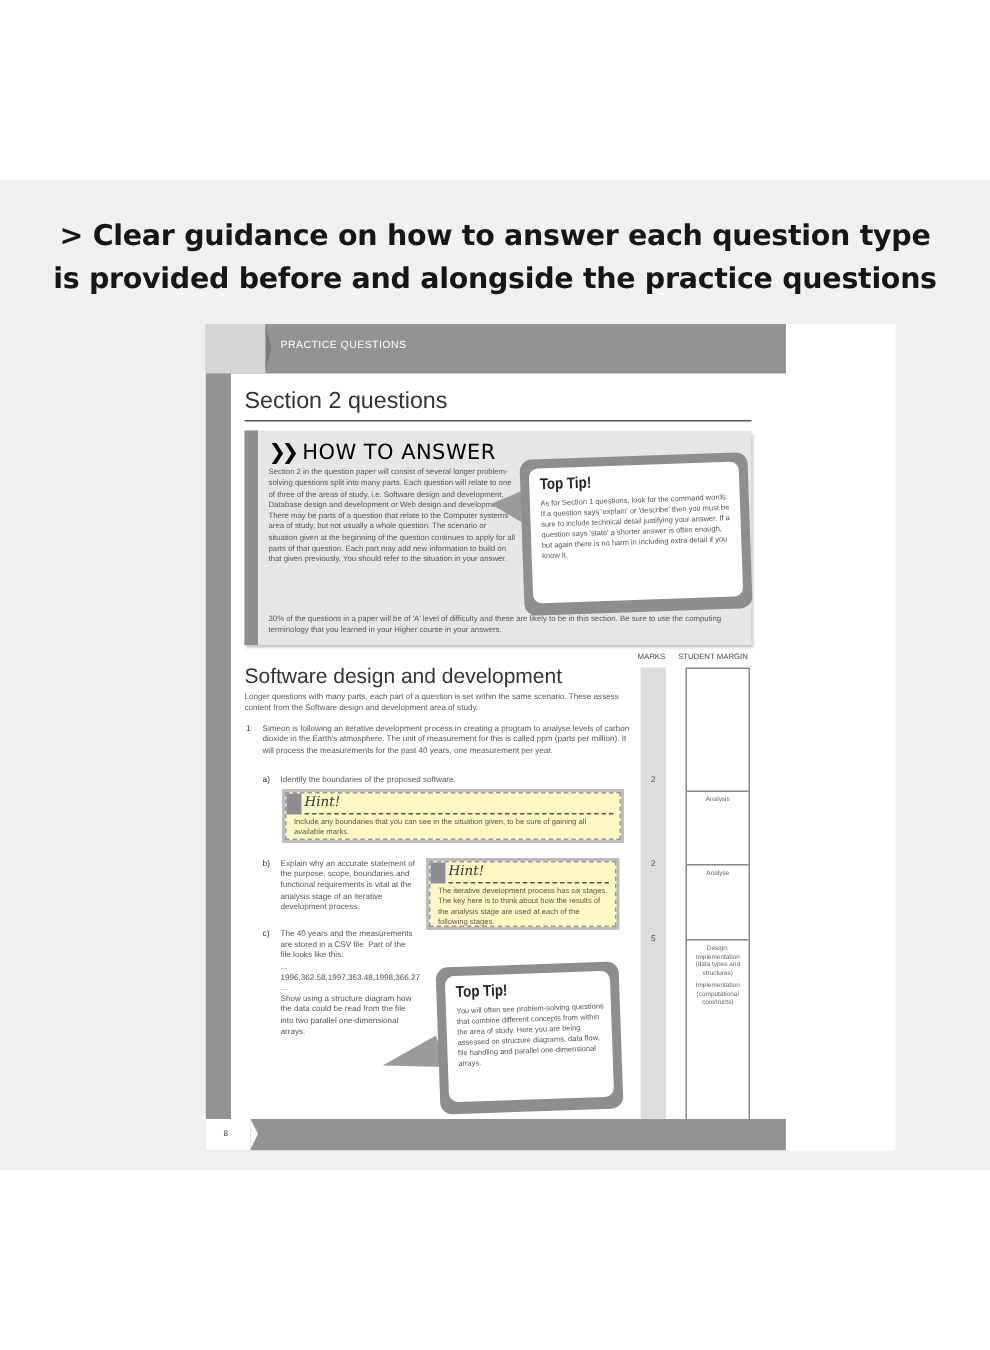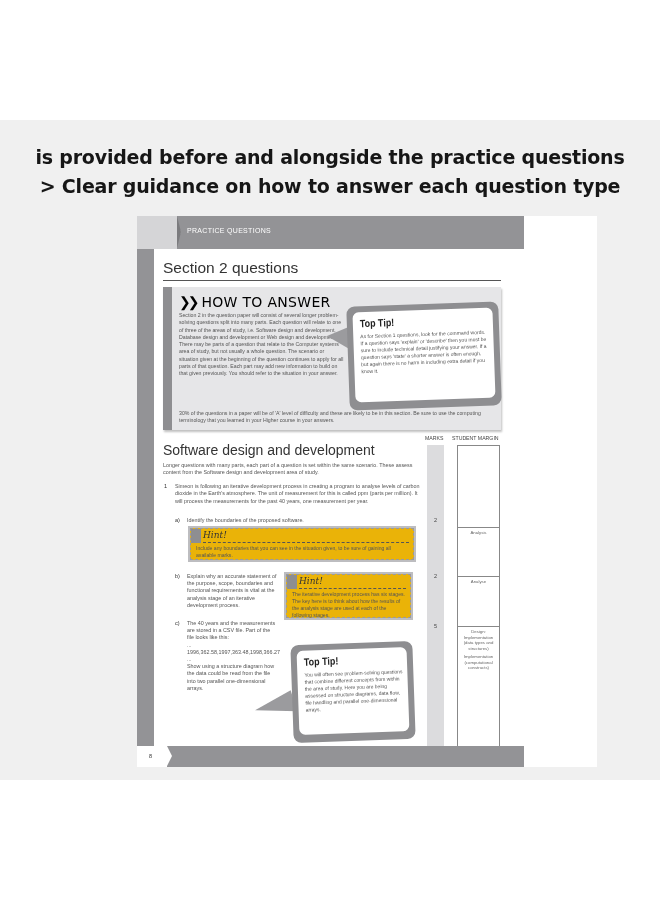--- a/index.html
+++ b/index.html
@@ -51,21 +51,21 @@
   .mark-val { position: absolute; left: 290px; width: 17px; text-align: center; font-size: 5.5px; color: #444; font-family: "Liberation Sans", sans-serif; }
 
   .sdd-title { position: absolute; left: 26px; top: 226px; font-family: "Liberation Sans", sans-serif; font-size: 14px; color: #333; }
   .sdd-intro { position: absolute; left: 26px; top: 246px; width: 260px; font-size: 5.4px; line-height: 7.4px; color: #555; font-family: "Liberation Sans", sans-serif; }
 
   .q1-num { position: absolute; left: 27px; top: 267px; font-size: 5.6px; color: #333; font-family: "Liberation Sans", sans-serif; }
   .q1-text { position: absolute; left: 38px; top: 267px; width: 245px; font-size: 5.4px; line-height: 7.3px; color: #555; font-family: "Liberation Sans", sans-serif; }
   .qa-lbl { position: absolute; left: 38px; top: 301px; font-size: 5.6px; color: #333; font-family: "Liberation Sans", sans-serif; }
   .qa-text { position: absolute; left: 50px; top: 301px; width: 230px; font-size: 5.4px; color: #555; font-family: "Liberation Sans", sans-serif; }
 
-  .hint { position: absolute; background: #eab308; border: 1.5px dashed #9a9a9d; box-shadow: 0 0 0 2px #bdbdc0; }
+  .hint { position: absolute; background: #fef9c3; border: 1.5px dashed #9a9a9d; box-shadow: 0 0 0 2px #bdbdc0; }
   .hint-flag { position: absolute; left: 0; top: 0; width: 10px; height: 14px; background: #8e8e91; }
   .hint-title { position: absolute; left: 12px; top: 1px; font-family: "DejaVu Serif", serif; font-style: italic; font-size: 9px; color: #333; }
   .hint-rule { position: absolute; left: 12px; top: 13px; right: 4px; border-top: 0.8px dashed #555; }
   .hint-body { position: absolute; left: 5px; top: 16px; right: 4px; font-size: 5.1px; line-height: 7px; color: #555; font-family: "Liberation Sans", sans-serif; }
 
   .qb-lbl { position: absolute; left: 38px; top: 357px; font-size: 5.6px; color: #333; font-family: "Liberation Sans", sans-serif; }
   .qb-text { position: absolute; left: 50px; top: 357px; width: 90px; font-size: 5.4px; line-height: 7.2px; color: #555; font-family: "Liberation Sans", sans-serif; }
   .qc-lbl { position: absolute; left: 38px; top: 404px; font-size: 5.6px; color: #333; font-family: "Liberation Sans", sans-serif; }
   .qc-text { position: absolute; left: 50px; top: 404px; width: 90px; font-size: 5.4px; line-height: 7.2px; color: #555; font-family: "Liberation Sans", sans-serif; }
 
@@ -77,22 +77,22 @@
   .ftr-tab { position: absolute; left: 0; top: 530px; width: 30px; height: 21px; background: #ffffff; }
   .ftr-chev { position: absolute; left: 30px; top: 530px; width: 0; height: 0; border-top: 10.5px solid transparent; border-bottom: 10.5px solid transparent; border-left: 5px solid #ffffff; }
   .ftr-num { position: absolute; left: 12px; top: 537px; font-size: 5.5px; color: #333; font-family: "Liberation Sans", sans-serif; }
 </style>
 </head>
 <body>
 
 <div class="band"></div>
 
 <div class="caption">
+  <div>&gt; Clear guidance on how to answer each question type</div>
   <div>is provided before and alongside the practice questions</div>
-  <div>&gt; Clear guidance on how to answer each question type</div>
 </div>
 
 <div class="page">
   <div class="hdr"></div>
   <div class="hdr-tab"></div>
   <div class="hdr-chev"></div>
   <div class="hdr-chev2"></div>
   <div class="hdr-label">PRACTICE QUESTIONS</div>
 
   <div class="left-rail"></div>

